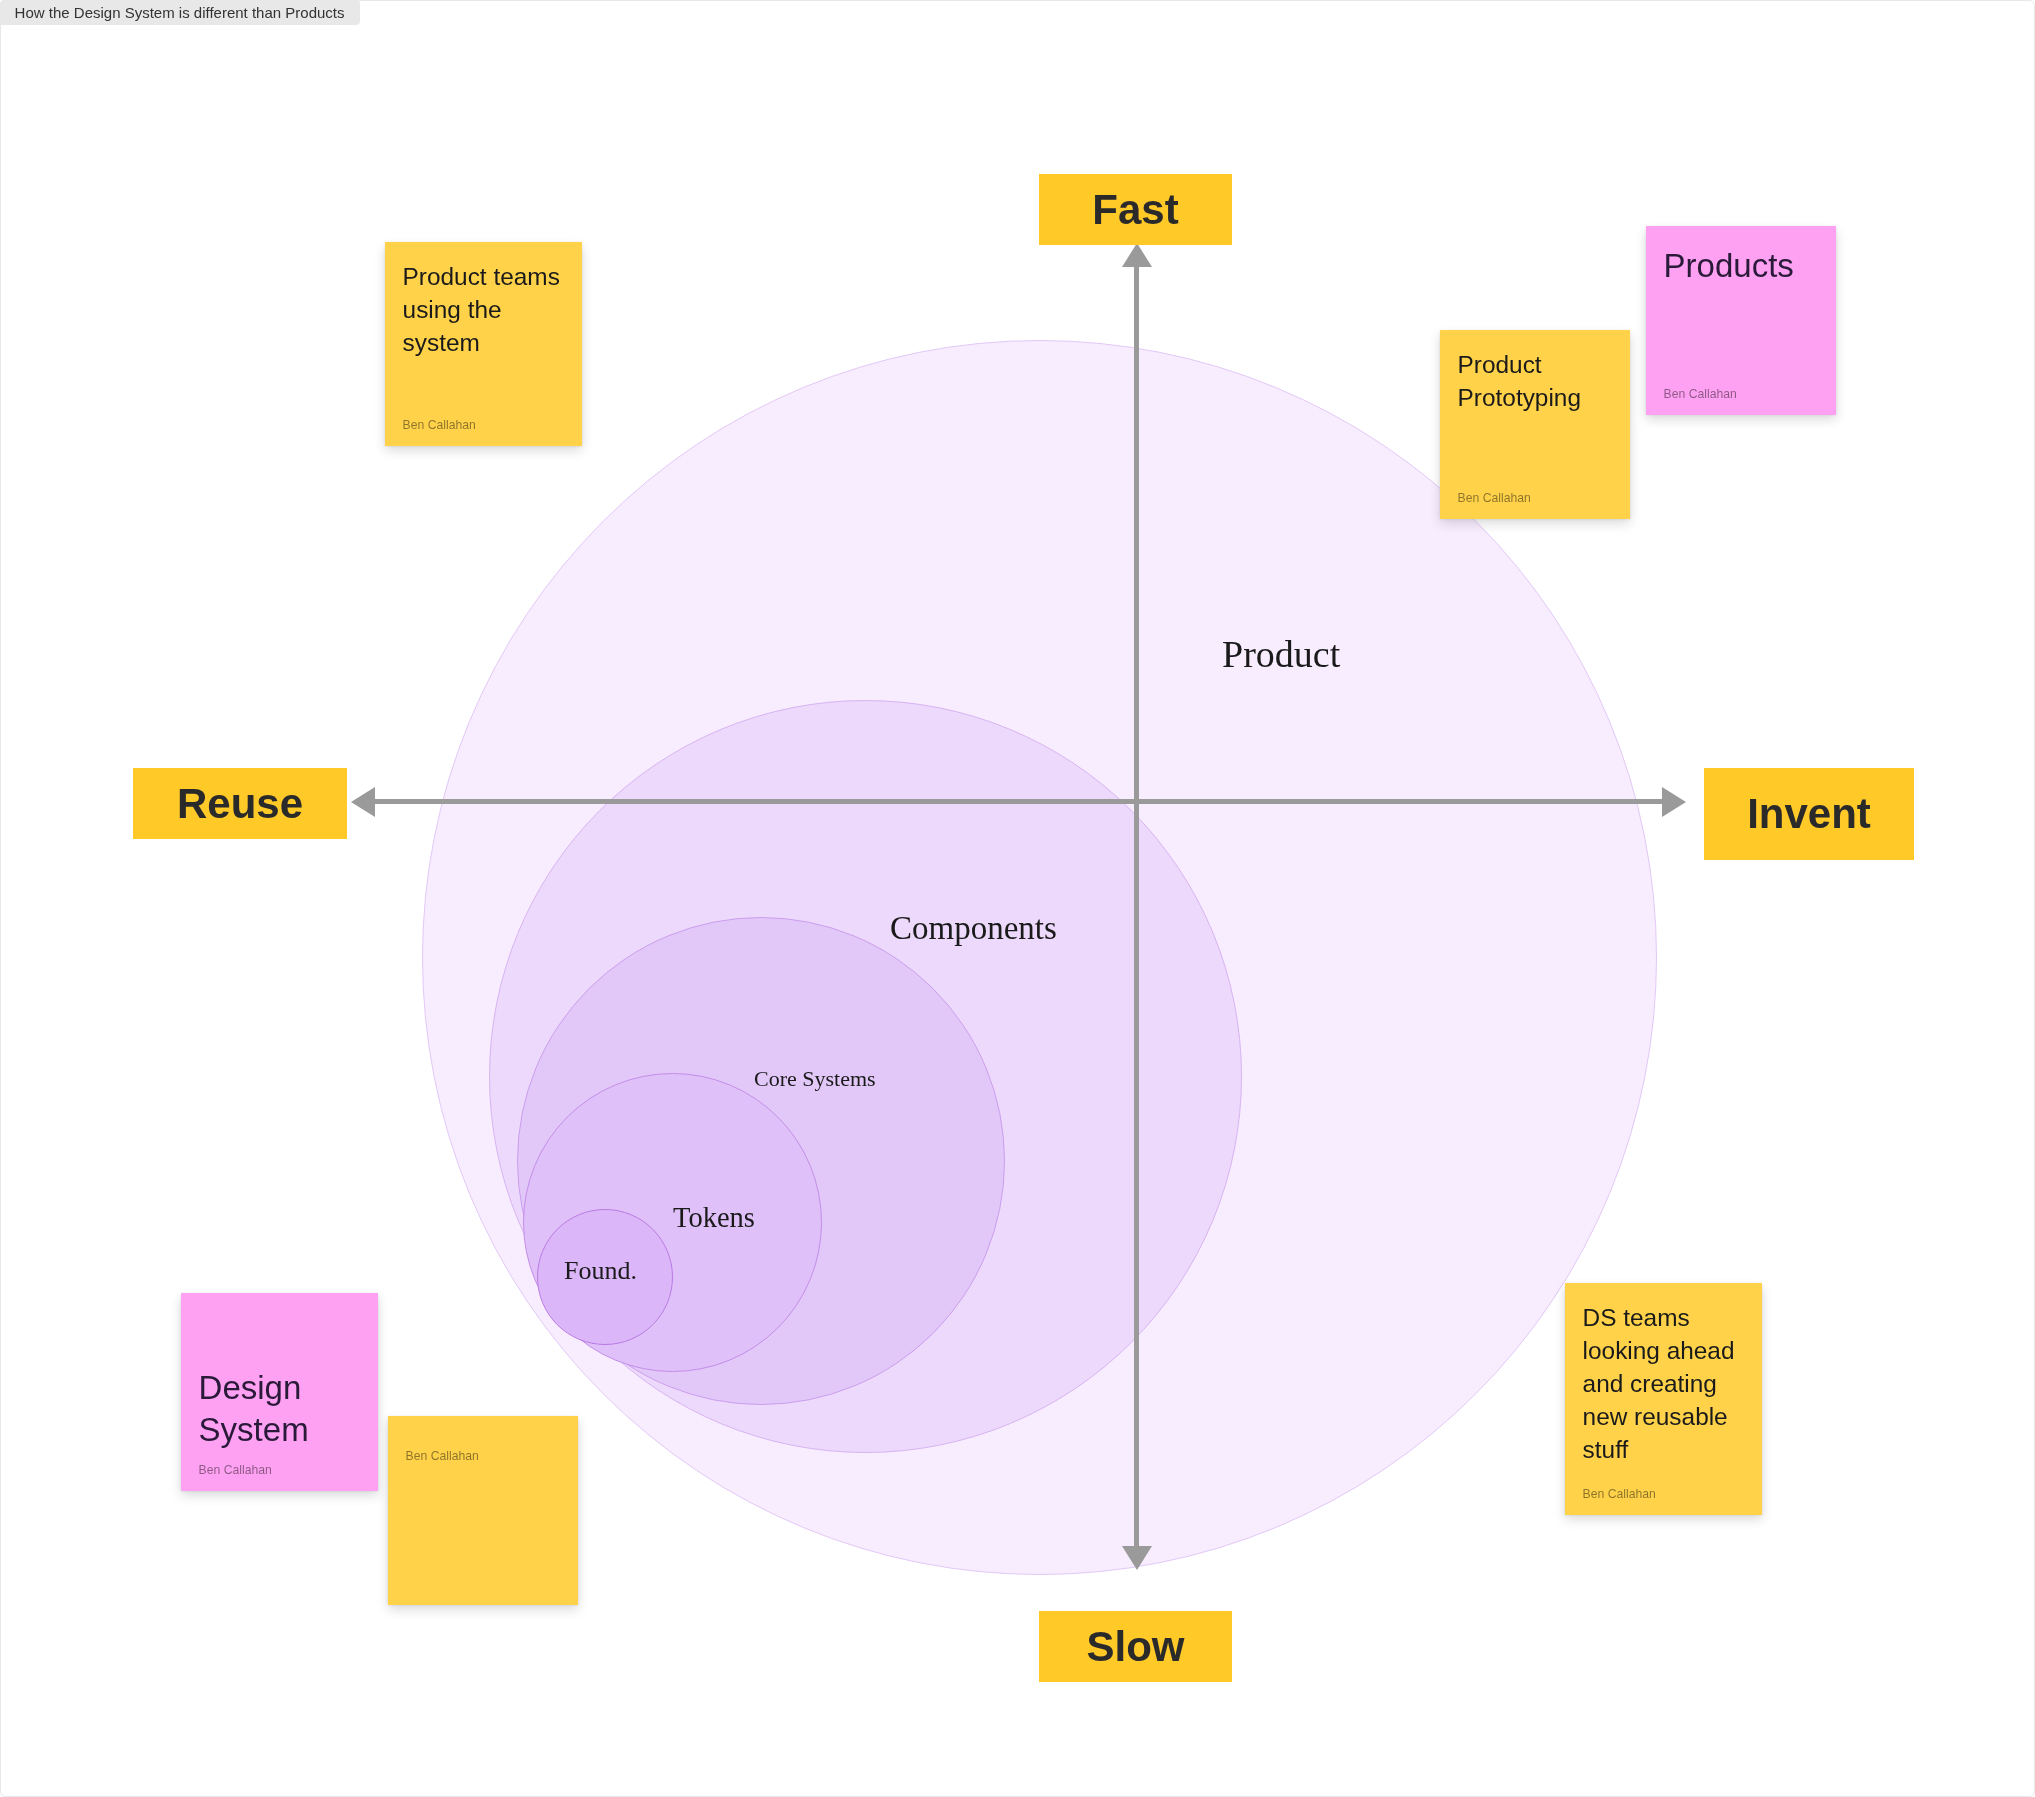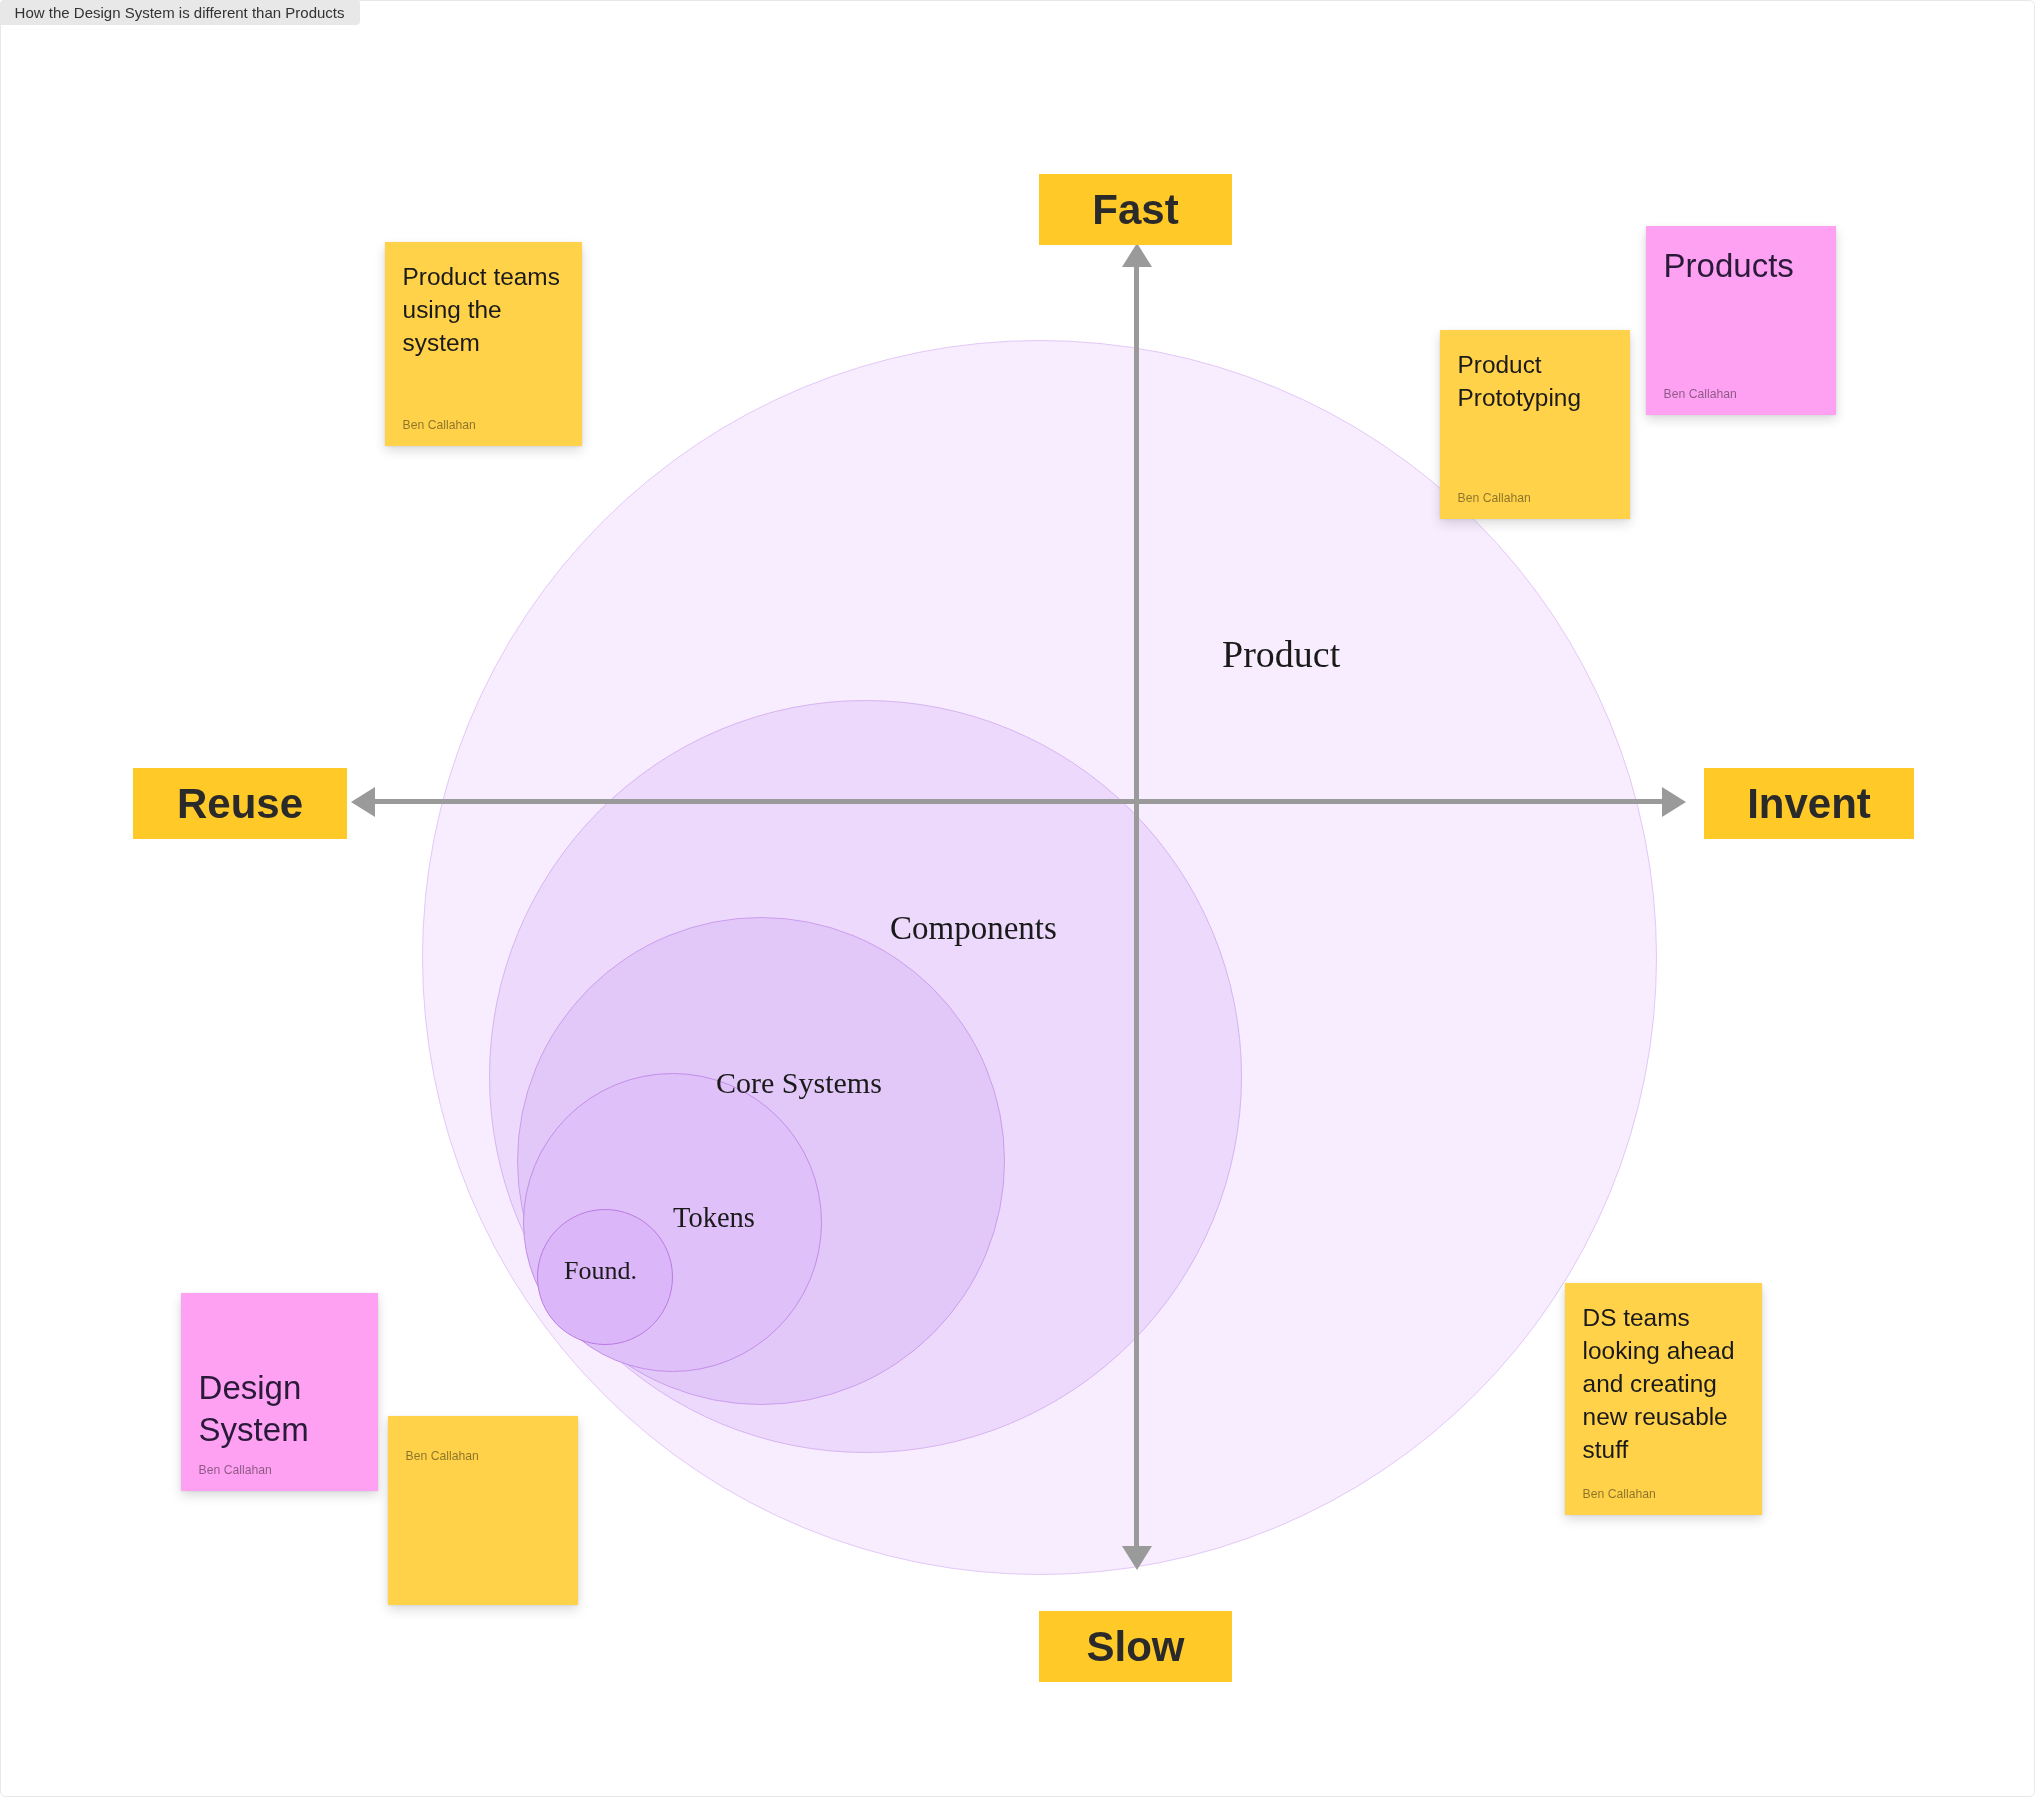--- a/index.html
+++ b/index.html
@@ -95,40 +95,40 @@
   <div class="circle" style="left:488px; top:699px; width:753px; height:753px; background:#ecd9fb; border-color:#d8b4f2;"></div>
 
   <div class="circle" style="left:516px; top:916px; width:488px; height:488px; background:#e2c8f8; border-color:#cc9eee;"></div>
 
   <div class="circle" style="left:522px; top:1072px; width:299px; height:299px; background:#dfc0f8; border-color:#c48ee9;"></div>
 
   <div class="circle" style="left:536px; top:1208px; width:136px; height:136px; background:#dbb6f8; border-color:#bb7be4;"></div>
 
   <div class="circle-label" style="left:1221px; top:631px; font-size:38px;">Product</div>
   <div class="circle-label" style="left:889px; top:909px; font-size:33px;">Components</div>
-  <div class="circle-label" style="left:715px; top:1065px; font-size:30px;">Core Systems</div>
+  <div class="circle-label" style="left:753px; top:1065px; font-size:22px;">Core Systems</div>
   <div class="circle-label" style="left:672px; top:1201px; font-size:28.5px;">Tokens</div>
   <div class="circle-label" style="left:563px; top:1255px; font-size:26px;">Found.</div>
 
   <div class="arrow-line" style="left:1133px; top:258px; width:5.4px; height:1296px;"></div>
 
   <div class="arrowhead" style="left:1121px; top:242px; border-left:15px solid transparent; border-right:15px solid transparent; border-bottom:24.4px solid #9a9a9a;"></div>
 
   <div class="arrowhead" style="left:1121px; top:1545px; border-left:15px solid transparent; border-right:15px solid transparent; border-top:24.4px solid #9a9a9a;"></div>
 
   <div class="arrow-line" style="left:366px; top:798px; width:1303px; height:5.4px;"></div>
 
   <div class="arrowhead" style="left:350px; top:786px; border-top:15px solid transparent; border-bottom:15px solid transparent; border-right:24.4px solid #9a9a9a;"></div>
 
   <div class="arrowhead" style="left:1661px; top:786px; border-top:15px solid transparent; border-bottom:15px solid transparent; border-left:24.4px solid #9a9a9a;"></div>
 
   <div class="axis-label" style="left:1038px; top:173px; width:193px; height:71px; font-size:42px;">Fast</div>
   <div class="axis-label" style="left:1038px; top:1567px; width:193px; height:71px; font-size:42px;margin-top:43px;">Slow</div>
   <div class="axis-label" style="left:132px; top:767px; width:214px; height:71px; font-size:42px;">Reuse</div>
-  <div class="axis-label" style="left:1703px; top:767px; width:210px; height:71px; font-size:42px;">Invent</div>
+  <div class="axis-label" style="left:1703px; top:767px; width:210px; height:92px; font-size:42px;">Invent</div>
 
   <div class="sticky sticky-yellow" style="left:377px; top:241px; width:197px; height:204px;">
     <div class="sticky-text">Product teams using the system</div>
     <div class="sticky-author">Ben Callahan</div>
   </div>
 
   <div class="sticky sticky-yellow" style="left:1432px; top:329px; width:190px; height:189px;">
     <div class="sticky-text">Product Prototyping</div>
     <div class="sticky-author">Ben Callahan</div>
   </div>

